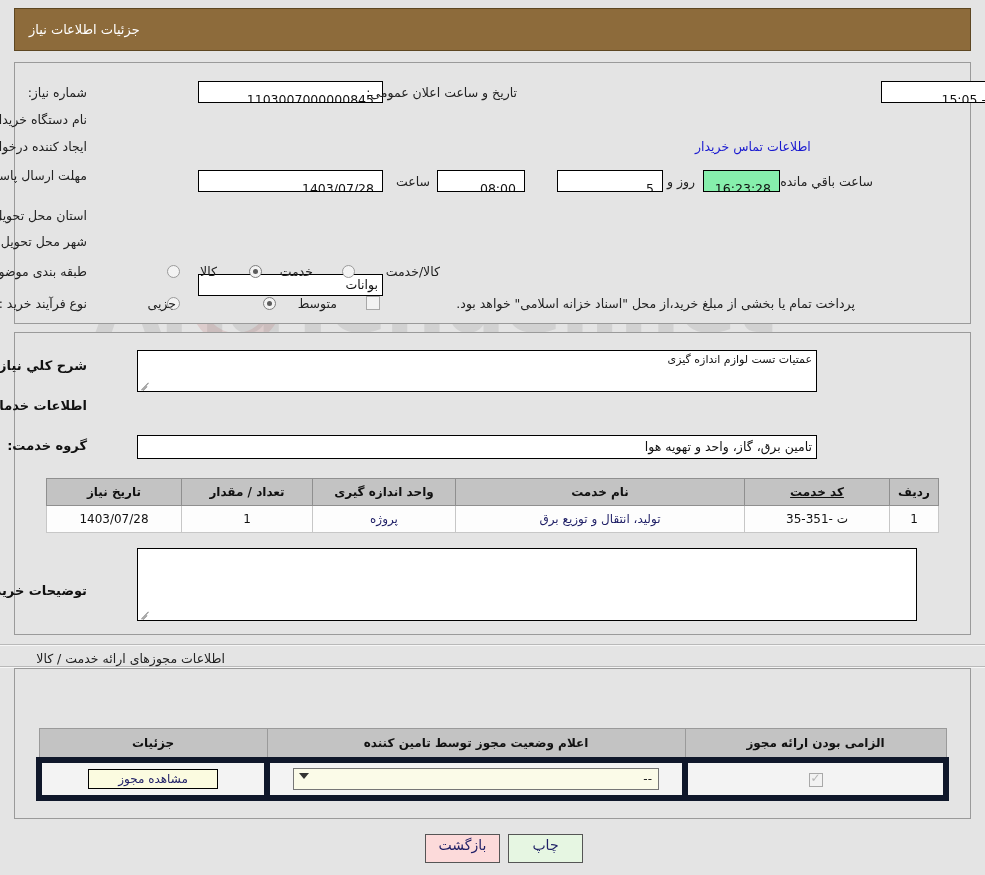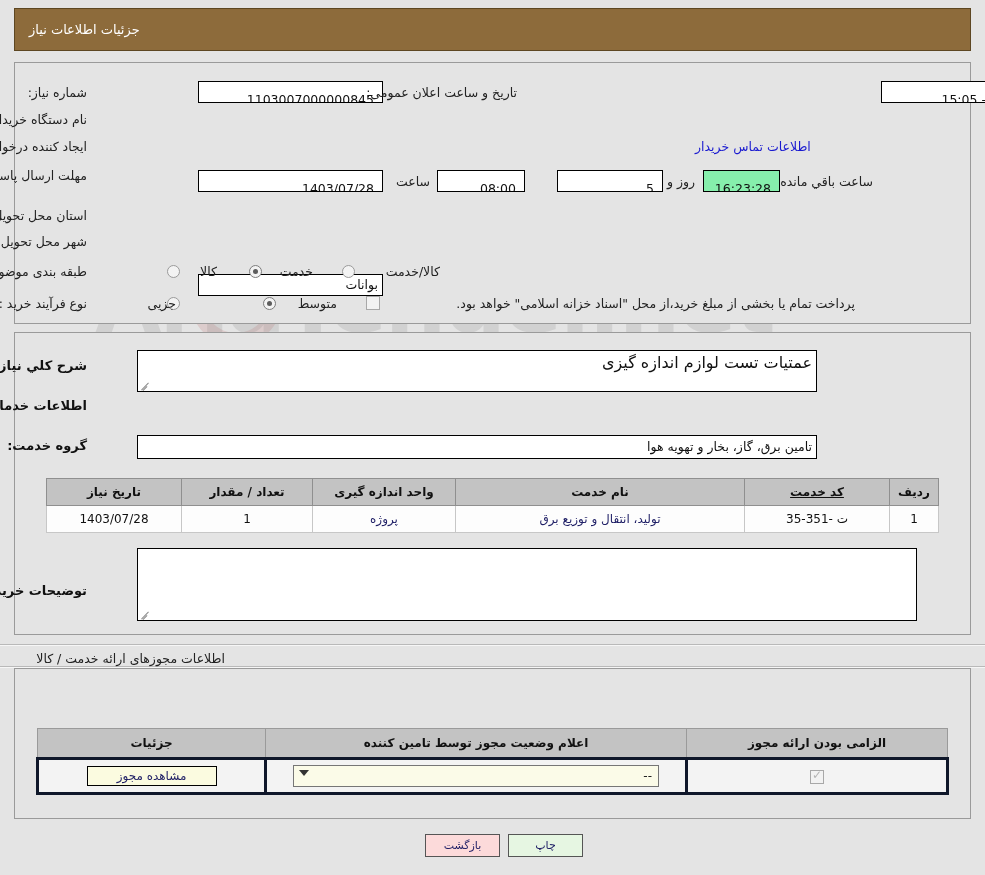--- a/index.html
+++ b/index.html
@@ -164,21 +164,21 @@
     font-size: 12px;
     color: #b4b4b4;
   }
 
   
   .ta {
     position: absolute;
     background: #ffffff;
     border: 1px solid #000000;
     box-sizing: border-box;
-    font-size: 16px;
+    font-size: 11px;
     color: #111;
     padding: 2px 4px;
     text-align: right;
     z-index: 3;
     overflow: hidden;
   }
   .ta .grip {
     position: absolute;
     left: 2px; bottom: 1px;
     width: 10px; height: 10px;
@@ -250,21 +250,21 @@
     background: #c3c3c3;
     border: 1px solid #9a9a9a;
     height: 28px;
     font-weight: bold;
     color: #111;
     padding: 0 6px;
     white-space: nowrap;
   }
   table.permits td {
     background: #f3f3f3;
-    border: 3px solid #0f172a;
+    border: 6px solid #0f172a;
     height: 32px;
     padding: 0 6px;
     text-align: center;
   }
   .select-box {
     display: inline-block;
     position: relative;
     width: 366px;
     height: 22px;
     background: #fbfbe8;
@@ -293,24 +293,24 @@
     color: #1f1f66;
     padding: 2px 16px;
     cursor: pointer;
     min-width: 130px;
     box-sizing: border-box;
   }
 
   
   .btn {
     position: absolute;
-    font-size: 11px;
+    font-size: 14px;
     border: 1px solid #555;
     box-sizing: border-box;
-    height: 23px;
+    height: 29px;
     line-height: 21px;
     text-align: center;
     cursor: pointer;
     z-index: 3;
   }
   .btn-print  { background: #e6f6e2; color: #1f1f66; }
   .btn-back   { background: #fcdada; color: #1f1f66; }
 </style>
 </head>
 <body>
@@ -374,21 +374,21 @@
 
   <div class="sec-head" style="right:898px; top:358px;">شرح کلي نیاز:</div>
   <div class="ta" style="right:168px; top:350px; width:680px; height:42px;">
     <span>عمتیات تست لوازم اندازه گیزی</span>
     <span class="grip"></span>
   </div>
 
   <div class="sec-head" style="right:898px; top:398px;">اطلاعات خدمات مورد نیاز</div>
 
   <div class="sec-head" style="right:898px; top:438px;">گروه خدمت:</div>
-  <div class="fld" style="right:168px; top:435px; width:680px; height:24px; line-height:22px;">تامین برق، گاز، بخار و تهویه هوا</div>
+  <div class="fld" style="right:168px; top:435px; width:680px; height:24px; line-height:22px;">تامین برق، گاز، واحد و تهویه هوا</div>
 
   <table class="grid" id="services-grid" style="right:46px; top:478px; width:893px;">
     <thead>
       <tr>
         <th style="width:36px;">ردیف</th>
         <th style="width:132px;text-decoration:underline;">کد خدمت</th>
         <th>نام خدمت</th>
         <th style="width:130px;">واحد اندازه گیری</th>
         <th style="width:118px;">تعداد / مقدار</th>
         <th style="width:122px;">تاریخ نیاز</th>

